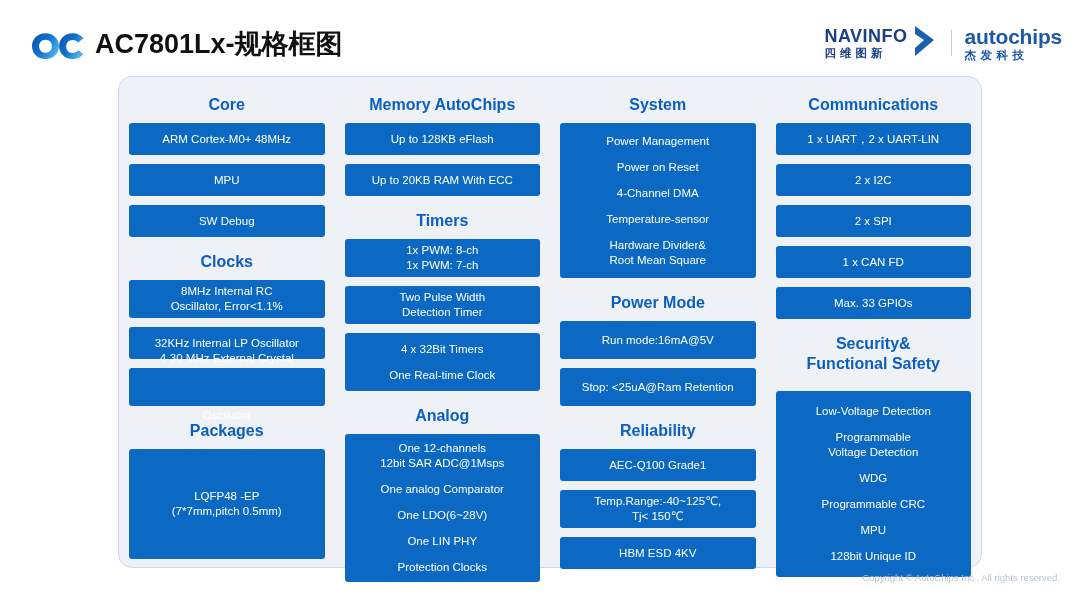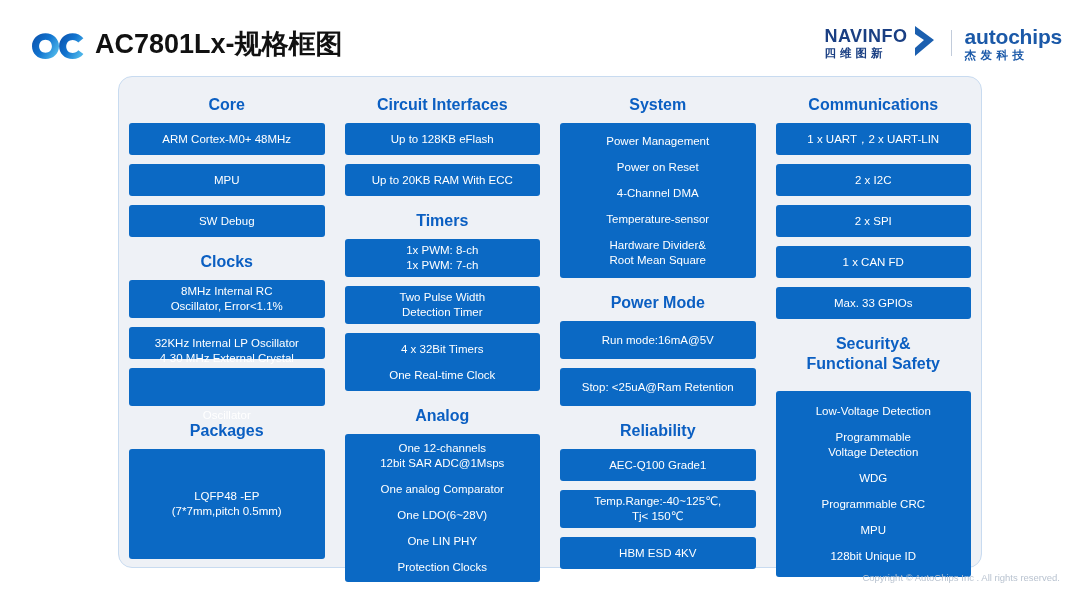--- a/index.html
+++ b/index.html
@@ -155,21 +155,21 @@
           <span class="ln">4-30 MHz External Crystal</span>
           <span class="ln">Oscillator</span>
         </div>
         <div class="sec-head">Packages</div>
         <div class="box" style="min-height: 110px;">
           <span class="ln">LQFP48 -EP</span>
           <span class="ln">(7*7mm,pitch 0.5mm)</span>
         </div>
       </div>
       <div class="col">
-        <div class="sec-head">Circuit Interfaces</div>
+        <div class="sec-head">Memory AutoChips</div>
         <div class="box" style="min-height: 32px;">
           <span class="ln">Up to 128KB eFlash</span>
         </div>
         <div class="box" style="min-height: 32px;">
           <span class="ln">Up to 20KB RAM With ECC</span>
         </div>
         <div class="sec-head">Timers</div>
         <div class="box" style="min-height: 38px;">
           <span class="ln">1x PWM: 8-ch</span>
           <span class="ln">1x PWM: 7-ch</span>

